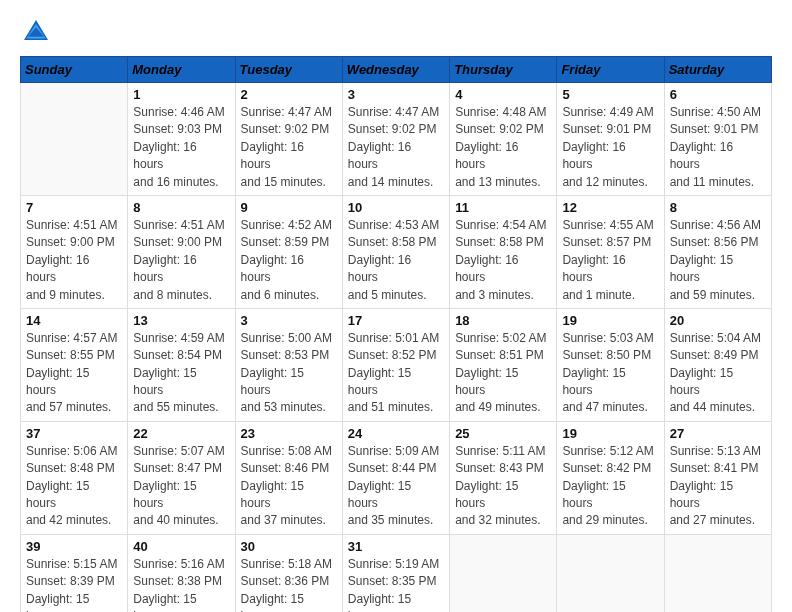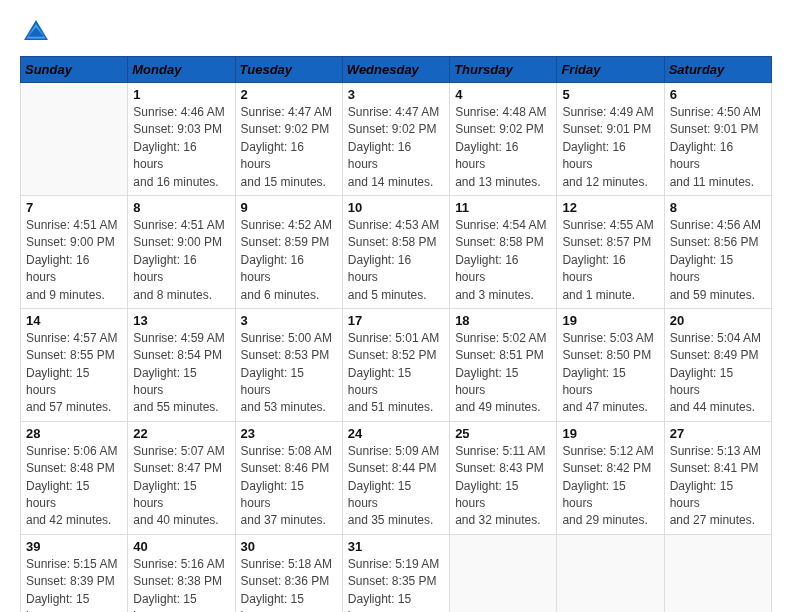--- a/index.html
+++ b/index.html
@@ -226,21 +226,21 @@
             <span class="day-number">19</span>
             <div class="day-info">Sunrise: 5:03 AM<br>Sunset: 8:50 PM<br>Daylight: 15 hours<br>and 47 minutes.</div>
           </td>
           <td>
             <span class="day-number">20</span>
             <div class="day-info">Sunrise: 5:04 AM<br>Sunset: 8:49 PM<br>Daylight: 15 hours<br>and 44 minutes.</div>
           </td>
         </tr>
         <tr>
           <td>
-            <span class="day-number">28</span>
+            <span class="day-number">37</span>
             <div class="day-info">Sunrise: 5:06 AM<br>Sunset: 8:48 PM<br>Daylight: 15 hours<br>and 42 minutes.</div>
           </td>
           <td>
             <span class="day-number">22</span>
             <div class="day-info">Sunrise: 5:07 AM<br>Sunset: 8:47 PM<br>Daylight: 15 hours<br>and 40 minutes.</div>
           </td>
           <td>
             <span class="day-number">23</span>
             <div class="day-info">Sunrise: 5:08 AM<br>Sunset: 8:46 PM<br>Daylight: 15 hours<br>and 37 minutes.</div>
           </td>

